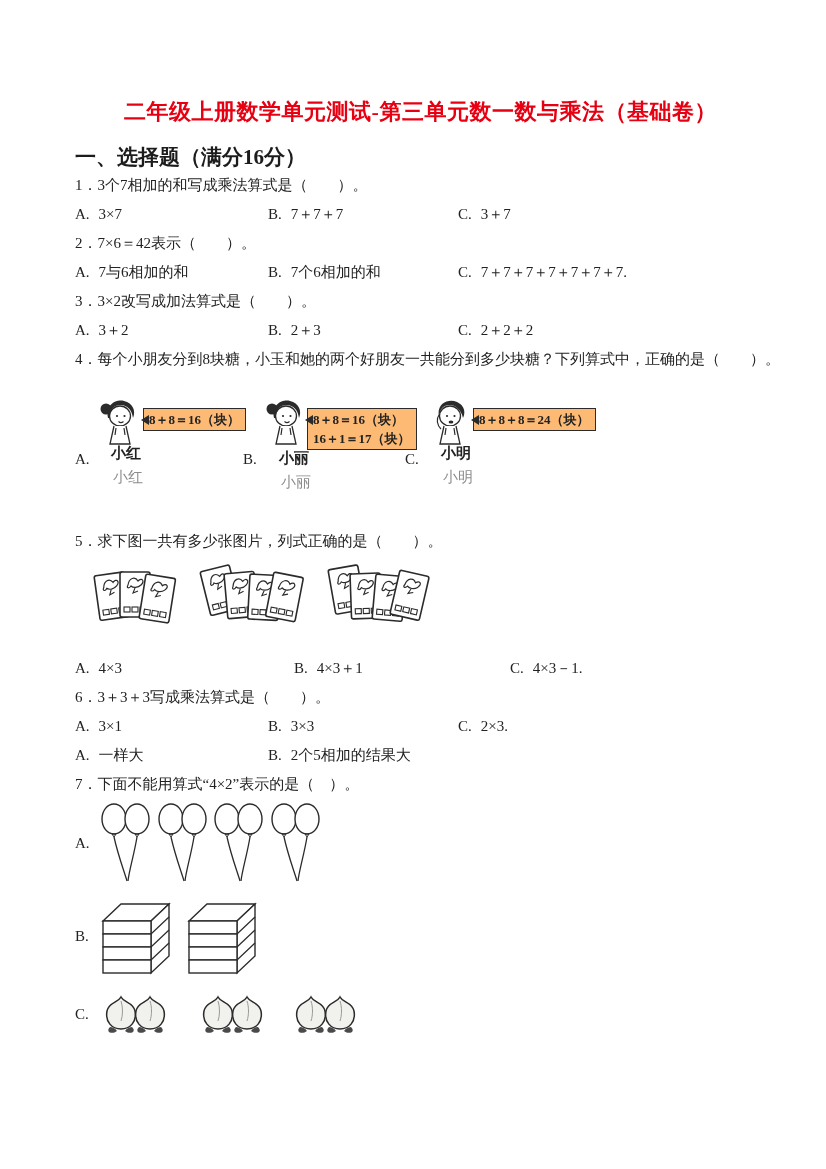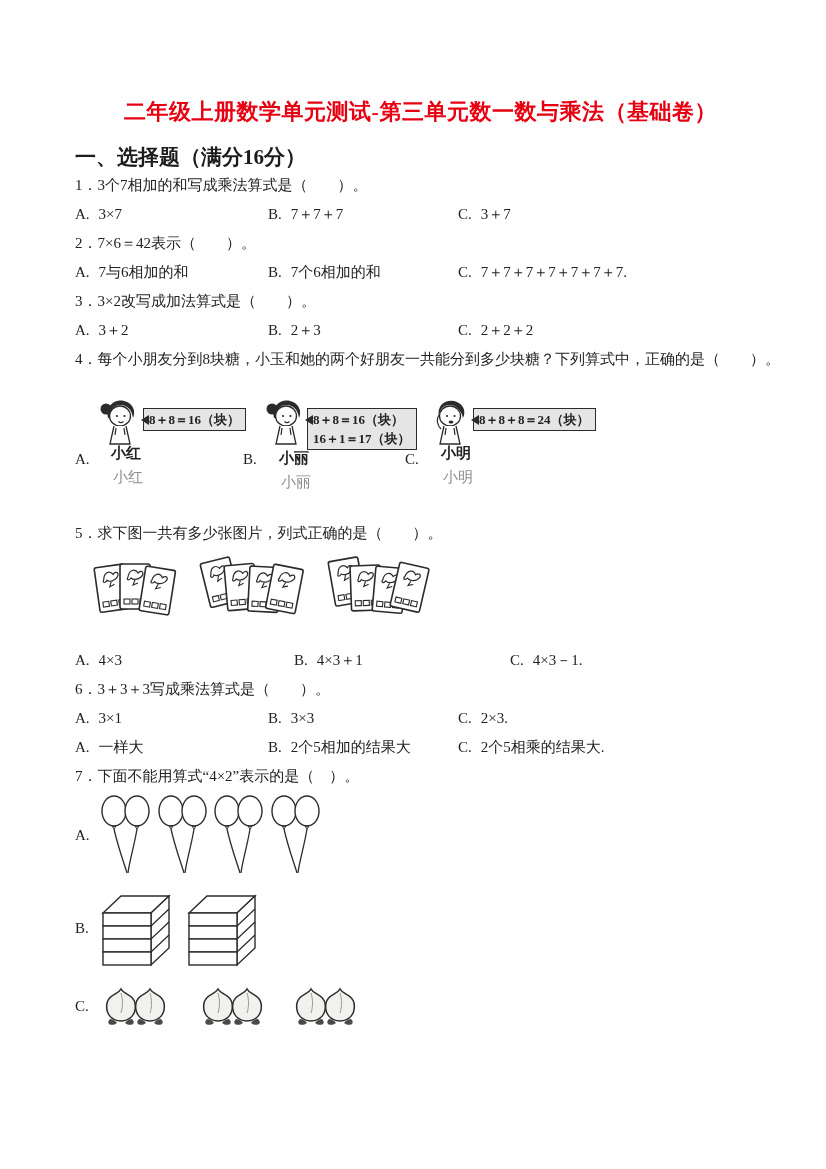--- a/index.html
+++ b/index.html
@@ -15,21 +15,21 @@
   .opts{display:grid;grid-template-columns:193px 190px auto;font-size:15px;line-height:29px;}
   .opt{white-space:nowrap;}
   .olab{margin-right:9px;}
 
   
   .q4row{display:flex;margin-top:25px;height:104px;}
   .q4item{display:flex;flex:none;}
   .q4lab{font-size:15px;width:22px;margin-top:52px;flex:none;}
   .q4top{display:flex;align-items:flex-start;}
   .pupil-svg{flex:none;}
-  .bubble{position:relative;border:1.6px solid #2b2b2b;background:#e5e5e5;margin-top:9px;
+  .bubble{position:relative;border:1.6px solid #2b2b2b;background:#fdba74;margin-top:9px;
           padding:1px 5px;font-weight:bold;font-size:13px;line-height:19px;white-space:nowrap;}
   .bubble::before{content:"";position:absolute;left:-8px;top:6px;
           border:5px solid transparent;border-right:8px solid #2b2b2b;}
   .bline:empty{display:none;}
   .q4name{font-weight:bold;font-size:15px;margin:0 0 0 14px;line-height:17px;}
   .q4cap{color:#8c8c8c;font-size:15px;margin:7px 0 0 16px;line-height:16px;}
 
   
   .cards-wrap{margin:6px 0 0 13px;height:80px;}
   .imgrow{display:flex;align-items:center;}
@@ -167,21 +167,21 @@
           <div class="bubble">
               <div class="bline">8＋8＋8＝24（块）</div>
             </div>
         </div>
         <div class="q4name">小明</div>
         <div class="q4cap">小明</div>
       </div>
     </div>
   </div>
 
-  <div class="qline" style="margin-top:16px">5．求下图一共有多少张图片，列式正确的是（　　）。</div>
+  <div class="qline" style="margin-top:24px">5．求下图一共有多少张图片，列式正确的是（　　）。</div>
   <div class="cards-wrap">
     <svg width="345" height="80" viewBox="0 0 345 80" aria-label="three groups of picture cards: 3 cards, 4 cards, 4 cards">
       <use href="#pic-card" transform="translate(6,14) rotate(-8)"></use>
       <use href="#pic-card" transform="translate(32,10)"></use>
       <use href="#pic-card" transform="translate(58,12) rotate(9)"></use>
       <use href="#pic-card" transform="translate(112,10) rotate(-14)"></use>
       <use href="#pic-card" transform="translate(136,12) rotate(-5)"></use>
       <use href="#pic-card" transform="translate(162,12) rotate(3)"></use>
       <use href="#pic-card" transform="translate(186,10) rotate(11)"></use>
       <use href="#pic-card" transform="translate(240,8) rotate(-10)"></use>
@@ -199,21 +199,20 @@
   <div class="qline">6．3＋3＋3写成乘法算式是（　　）。</div>
   <div class="opts">
     <div class="opt"><span class="olab">A.</span><span class="otxt">3×1</span></div>
     <div class="opt"><span class="olab">B.</span><span class="otxt">3×3</span></div>
     <div class="opt"><span class="olab">C.</span><span class="otxt">2×3.</span></div>
   </div>
 
   <div class="opts">
     <div class="opt"><span class="olab">A.</span><span class="otxt">一样大</span></div>
     <div class="opt"><span class="olab">B.</span><span class="otxt">2个5相加的结果大</span></div>
-    <div class="opt"><span class="olab">C.</span><span class="otxt">2个5相乘的结果大.</span></div>
   </div>
 
   <div class="qline">7．下面不能用算式“4×2”表示的是（　）。</div>
 
   <div class="imgrow row-balloons">
     <span class="imglab">A.</span>
     <svg width="222" height="82" viewBox="0 0 222 82" aria-label="4 groups of 2 balloons">
       <use href="#balloon-pair" transform="translate(0,1)"></use>
       <use href="#balloon-pair" transform="translate(57,1)"></use>
       <use href="#balloon-pair" transform="translate(113,1)"></use>

